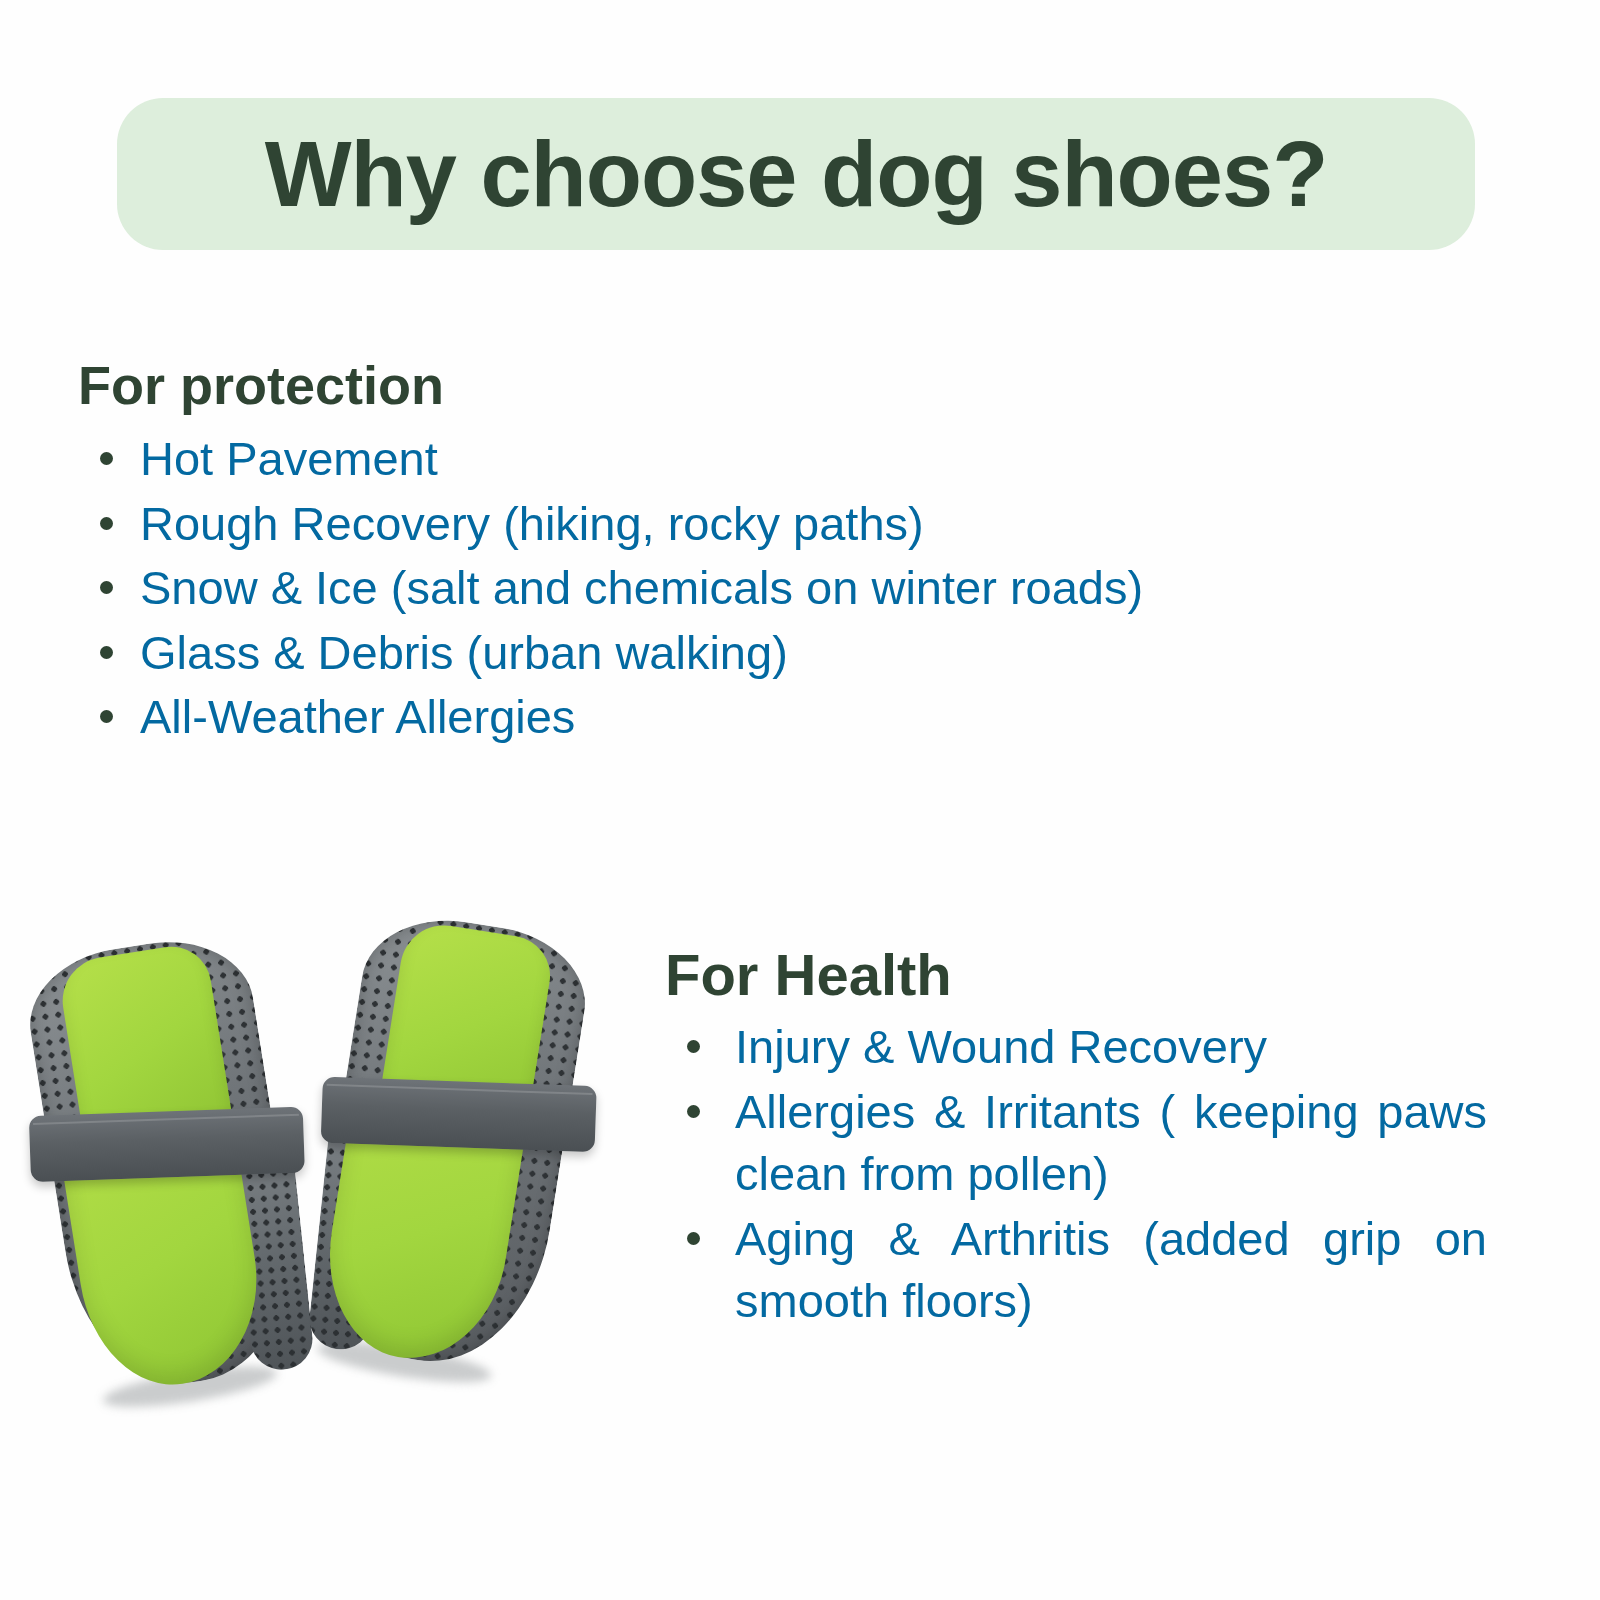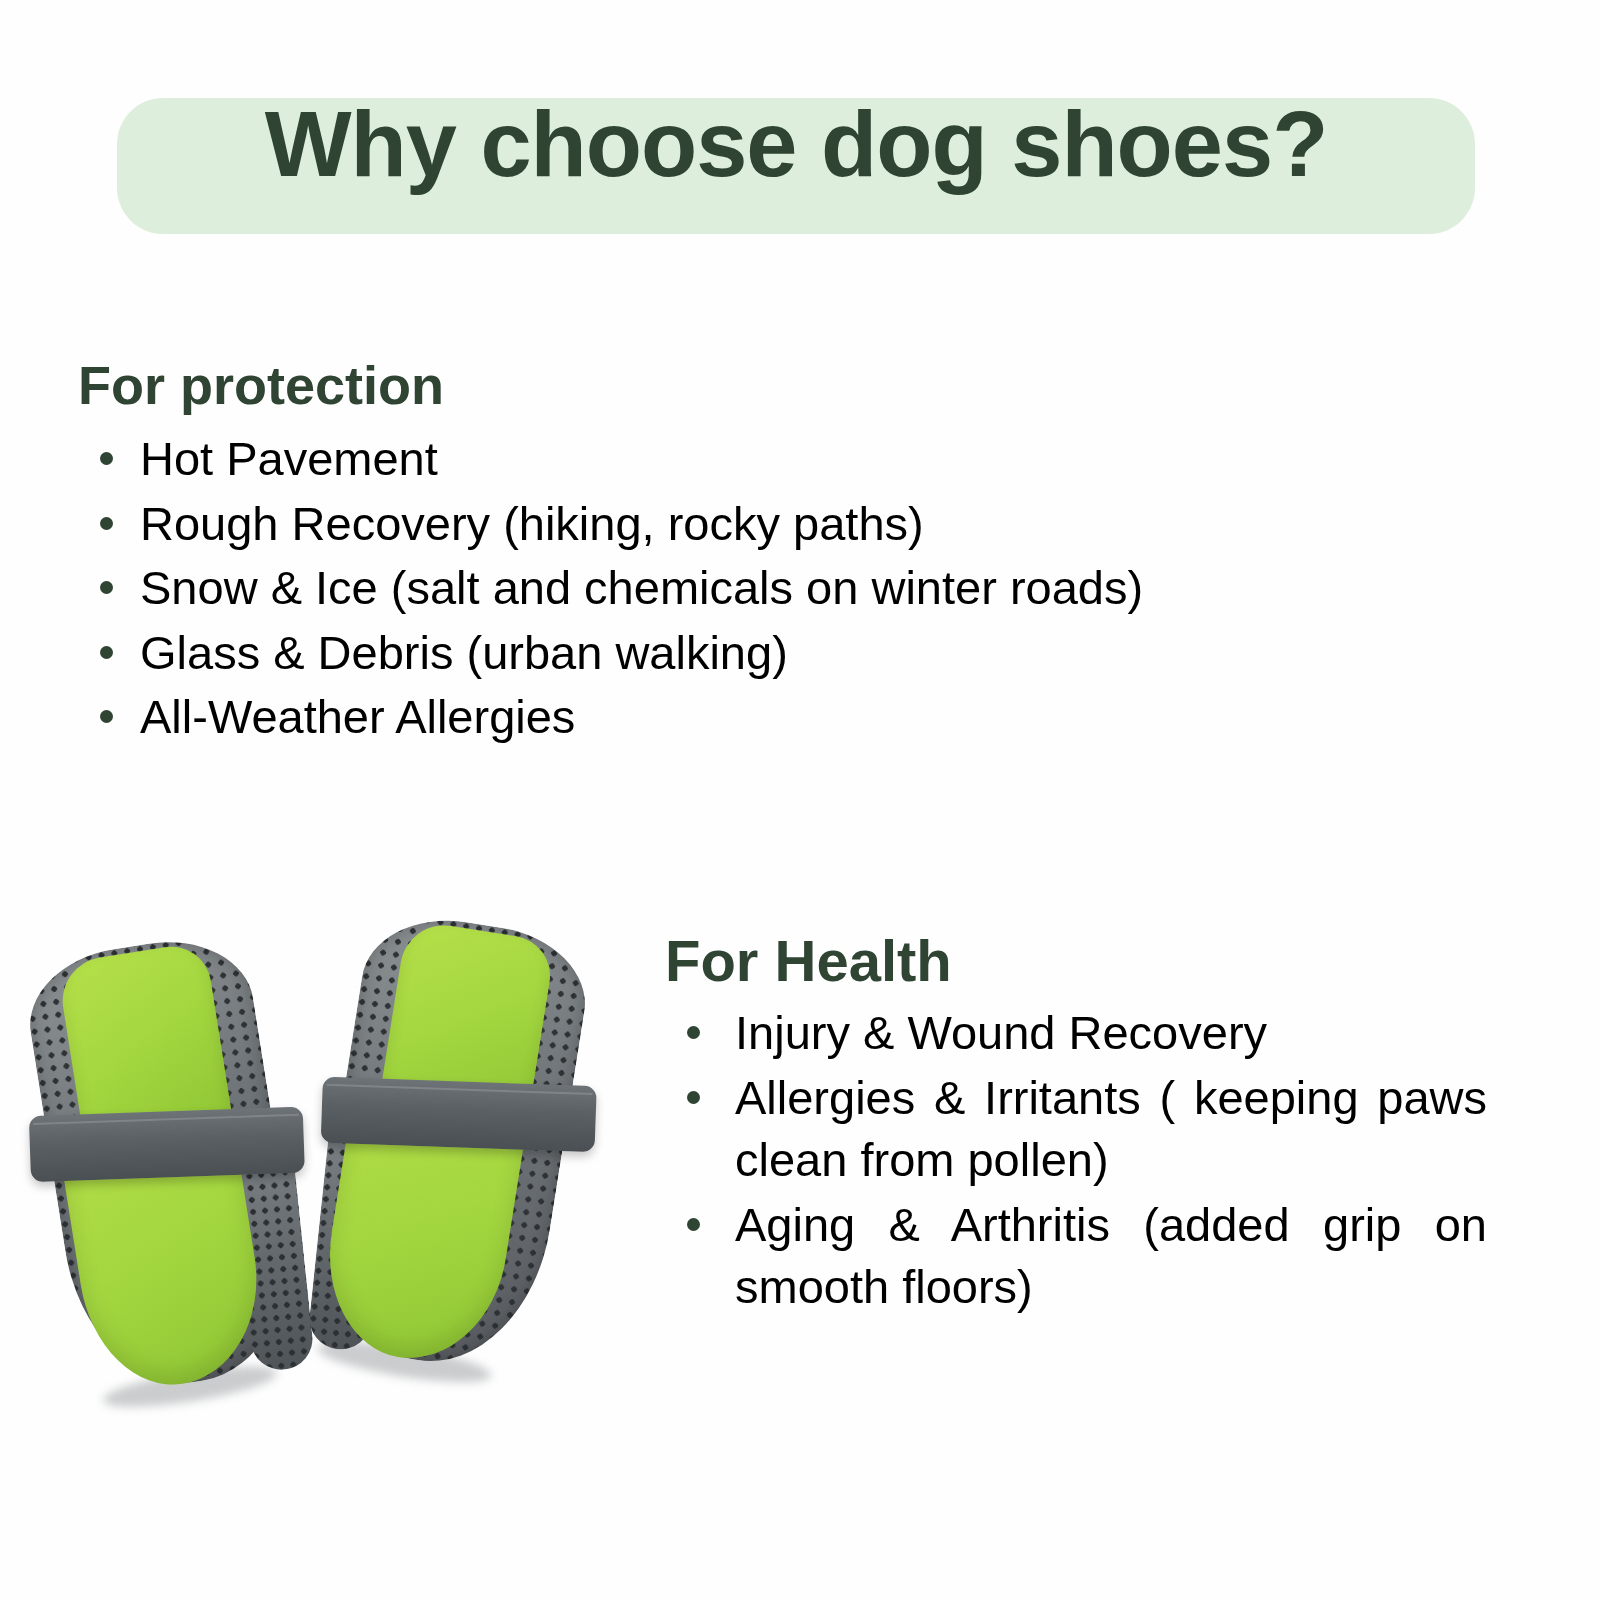--- a/index.html
+++ b/index.html
@@ -21,25 +21,25 @@
     height: 1600px;
     background: #fefefe;
   }
 
   
   .title-banner {
     position: absolute;
     left: 117px;
     top: 98px;
     width: 1358px;
-    height: 136px;
+    height: 152px;
     background: #ddeedc;
     border-radius: 46px;
     display: flex;
-    align-items: flex-start;
+    align-items: center;
     justify-content: center;
   }
   .title-text {
     font-family: "Liberation Sans", sans-serif;
     font-size: 92px;
     font-weight: bold;
     color: #2f4433;
     letter-spacing: -1px;
     line-height: 1;
     white-space: nowrap;
@@ -66,32 +66,32 @@
   }
 
   .health-block {
     position: absolute;
     left: 665px;
     top: 932px;
     width: 850px;
   }
   .health-block .section-heading {
     font-size: 58px;
-    margin: 0 0 12px 0;
+    margin: 14px 0 12px 0;
   }
 
   
   ul.bullets {
     list-style: none;
     margin: 0;
     padding: 0;
   }
   ul.bullets > li {
     position: relative;
-    color: #000000;
+    color: #0369a1;
     font-family: "Liberation Sans", sans-serif;
     font-weight: normal;
     font-size: 47px;
     line-height: 1.33;
     padding-left: 62px;
     margin: 0 0 2px 0;
   }
   ul.bullets > li .bullet-dot {
     position: absolute;
     left: 22px;

